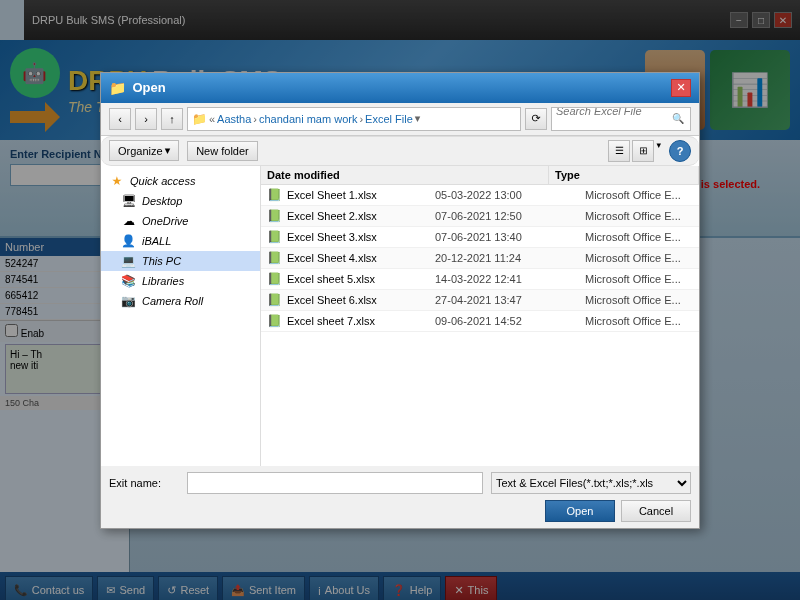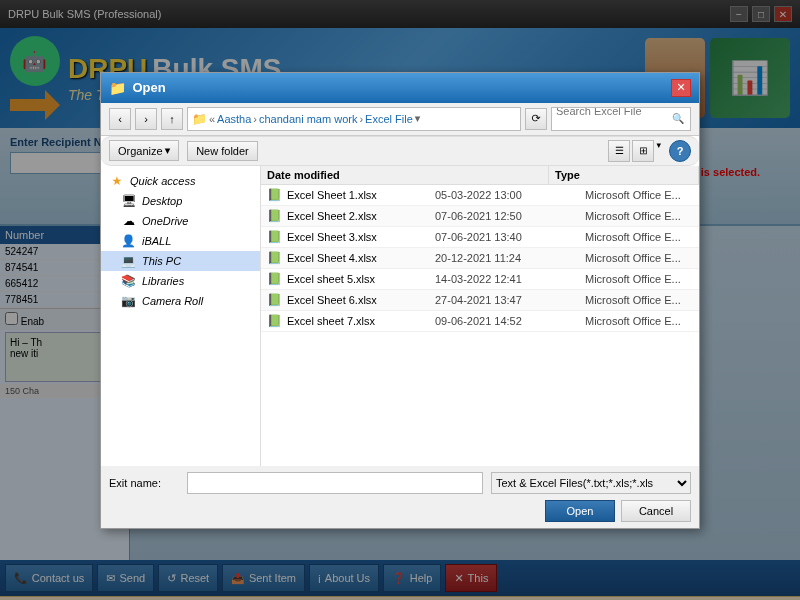--- a/index.html
+++ b/index.html
@@ -1,19 +1,19 @@
 <!DOCTYPE html>
 <html><head>
   <meta charset="utf-8">
   <style>
     * { box-sizing: border-box; margin: 0; padding: 0; }
     body { width: 800px; height: 600px; overflow: hidden; font-family: 'Segoe UI', Arial, sans-serif; font-size: 12px; background: #d4e8f7; }
 
     
-    .title-bar { background: linear-gradient(to bottom, #4a4a4a, #2a2a2a); color: white; height: 28px; display: flex; align-items: center; padding: 0 8px; justify-content: space-between; }
+    .title-bar { background: linear-gradient(to bottom, #4a4a4a, #2a2a2a); color: white; height: 40px; display: flex; align-items: center; padding: 0 8px; justify-content: space-between; margin-left: 24px; }
     .title-bar-text { font-size: 11px; }
     .title-bar-buttons { display: flex; gap: 4px; }
     .title-btn { width: 18px; height: 16px; border: 1px solid #888; background: #666; color: white; font-size: 10px; cursor: pointer; display: flex; align-items: center; justify-content: center; }
     .title-btn.close { background: #c0392b; }
 
     
     .header { background: linear-gradient(135deg, #1a6fb5 0%, #5aabea 50%, #1a6fb5 100%); height: 100px; display: flex; align-items: center; padding: 0 10px; position: relative; }
     .drpu-logo { display: flex; align-items: center; gap: 5px; }
     .android-icon { width: 50px; height: 50px; background: #3ddc84; border-radius: 50%; display: flex; align-items: center; justify-content: center; font-size: 20px; }
     .arrow-icon { width: 50px; height: 30px; background: #f0a030; clip-path: polygon(0 30%, 70% 30%, 70% 0%, 100% 50%, 70% 100%, 70% 70%, 0 70%); }
@@ -70,21 +70,21 @@
     .dialog-title { font-size: 13px; font-weight: bold; display: flex; align-items: center; gap: 6px; }
     .folder-icon-sm { color: #ffdd44; font-size: 14px; }
     .dialog-close { background: #e05050; border: 1px solid #c03030; color: white; width: 20px; height: 18px; cursor: pointer; display: flex; align-items: center; justify-content: center; font-size: 11px; }
 
     
     .dialog-toolbar { background: #f0f0f0; border-bottom: 1px solid #ccc; padding: 4px 8px; display: flex; align-items: center; gap: 4px; }
     .nav-btn { background: linear-gradient(to bottom, #f8f8f8, #e0e0e0); border: 1px solid #bbb; width: 22px; height: 22px; cursor: pointer; display: flex; align-items: center; justify-content: center; font-size: 11px; }
     .breadcrumb-area { display: flex; align-items: center; background: white; border: 1px solid #bbb; height: 24px; padding: 0 4px; flex: 1; }
     .breadcrumb-item { font-size: 11px; color: #1a6ab0; cursor: pointer; }
     .breadcrumb-sep { font-size: 11px; color: #666; margin: 0 2px; }
-    .search-box { background: white; border: 1px solid #bbb; height: 24px; padding: 0 20px 16px 4px; font-size: 11px; width: 140px; position: relative; }
+    .search-box { background: white; border: 1px solid #bbb; height: 24px; padding: 0 20px 16px 4px; font-size: 11px; width: 140px; position: relative; font-style: italic; }
     .search-area { position: relative; display: flex; align-items: center; }
     .search-icon { position: absolute; right: 6px; font-size: 10px; color: #666; }
 
     
     .dialog-content { display: flex; height: 300px; }
     .dialog-sidebar { width: 160px; background: white; border-right: 1px solid #ddd; overflow-y: auto; padding: 5px 0; }
     .sidebar-item { display: flex; align-items: center; gap: 5px; padding: 3px 8px; cursor: pointer; font-size: 11px; }
     .sidebar-item.selected { background: #c8dcf8; }
     .sidebar-item-icon { font-size: 12px; width: 16px; text-align: center; }
     .sidebar-item-label { font-size: 11px; font-style: italic; }

